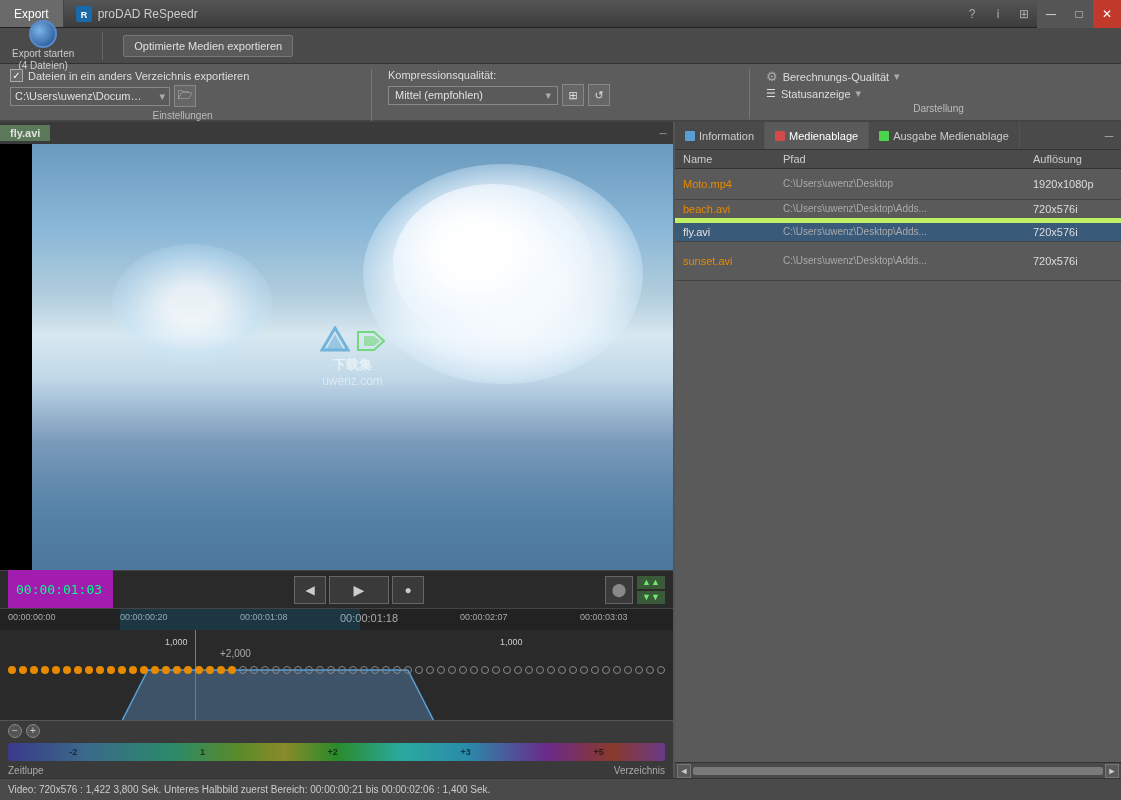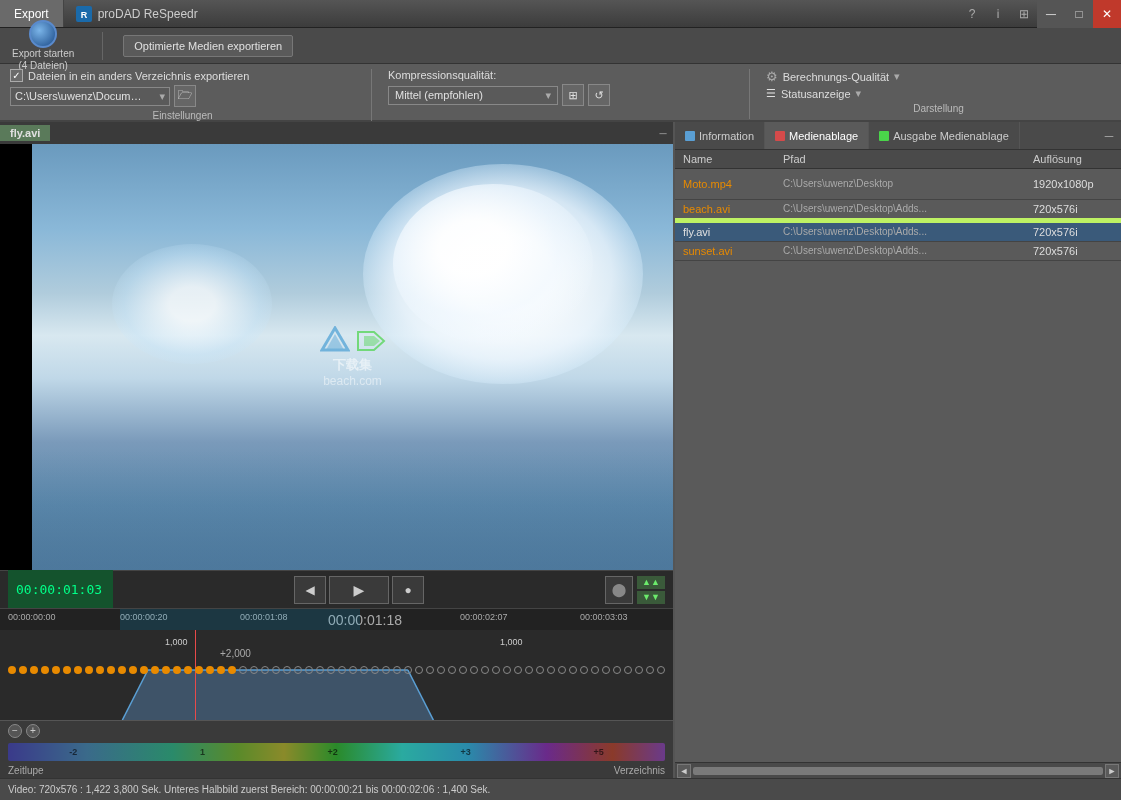--- a/index.html
+++ b/index.html
@@ -121,48 +121,48 @@
             <svg width="30" height="30" viewBox="0 0 30 30">
               <polygon points="15,2 28,24 2,24" fill="none" stroke="#4a9fd4" stroke-width="3"></polygon>
               <polygon points="15,8 24,24 6,24" fill="#4a9fd4" opacity="0.6"></polygon>
             </svg>
             <svg width="30" height="30" viewBox="0 0 30 30">
               <polygon points="2,6 18,6 28,15 18,24 2,24" fill="none" stroke="#4ad44a" stroke-width="2"></polygon>
               <polygon points="8,10 18,10 24,15 18,20 8,20" fill="#4ad44a" opacity="0.6"></polygon>
             </svg>
           </div>
           <div style="color:rgba(255,255,255,0.8);font-size:13px;font-weight:bold;">下载集</div>
-          <div style="color:rgba(255,255,255,0.7);font-size:12px;">beach.com</div>
+          <div style="color:rgba(255,255,255,0.7);font-size:12px;">uwenz.com</div>
         </div>
       </div>
     </div>
 
     <div style="background:#2a2a2a;padding:4px 8px;display:flex;align-items:center;gap:8px;height:38px;border-top:1px solid #444;">
-      <div style="background:#14532d;color:#00ff88;padding:19px 8px;font-family:monospace;font-size:13px;min-width:105px;">
+      <div style="background:#a21caf;color:#00ff88;padding:19px 8px;font-family:monospace;font-size:13px;min-width:105px;">
         <span>00:00:01:03</span>
       </div>
       <div style="flex:1;display:flex;align-items:center;justify-content:center;gap:3px;">
         <div style="width:32px;height:28px;background:#3a3a3a;border:1px solid #666;display:flex;align-items:center;justify-content:center;cursor:pointer;color:#ccc;font-size:12px;">◀</div>
         <div style="width:60px;height:28px;background:#3a3a3a;border:1px solid #666;display:flex;align-items:center;justify-content:center;cursor:pointer;color:#ccc;font-size:14px;">▶</div>
         <div style="width:32px;height:28px;background:#3a3a3a;border:1px solid #666;display:flex;align-items:center;justify-content:center;cursor:pointer;color:#ccc;font-size:12px;">●</div>
       </div>
       <div style="display:flex;gap:4px;align-items:center;">
         <div style="width:28px;height:28px;background:#3a3a3a;border:1px solid #666;display:flex;align-items:center;justify-content:center;cursor:pointer;color:#888;font-size:13px;">⬤</div>
         <div style="display:flex;flex-direction:column;gap:2px;">
           <div style="width:28px;height:13px;background:#3a5a3a;display:flex;align-items:center;justify-content:center;cursor:pointer;color:#6cec6c;font-size:9px;">▲▲</div>
           <div style="width:28px;height:13px;background:#3a5a3a;display:flex;align-items:center;justify-content:center;cursor:pointer;color:#6cec6c;font-size:9px;">▼▼</div>
         </div>
       </div>
     </div>
 
     <div style="height:22px;background:#222;position:relative;border-top:1px solid #444;overflow:hidden;">
       <div style="position:absolute;left:8px;top:3px;color:#aaa;font-size:9px;">00:00:00:00</div>
       <div style="position:absolute;left:120px;top:3px;color:#aaa;font-size:9px;">00:00:00:20</div>
       <div style="position:absolute;left:240px;top:3px;color:#aaa;font-size:9px;">00:00:01:08</div>
-      <div style="position:absolute;left:328px;top:3px;color:#aaa;font-size:14px;">00:00:01:18</div>
+      <div style="position:absolute;left:340px;top:3px;color:#aaa;font-size:11px;">00:00:01:18</div>
       <div style="position:absolute;left:460px;top:3px;color:#aaa;font-size:9px;">00:00:02:07</div>
       <div style="position:absolute;left:580px;top:3px;color:#aaa;font-size:9px;">00:00:03:03</div>
 
       <div style="position:absolute;left:120px;top:0;width:240px;height:100%;background:rgba(0,180,255,0.15);"></div>
     </div>
 
     <div style="height:90px;background:#2a2a2a;position:relative;overflow:hidden;cursor:crosshair;">
 
       <div style="position:absolute;top:4px;left:0;right:0;height:16px;display:flex;align-items:center;">
         <div style="position:absolute;left:165px;color:#ccc;font-size:9px;">1,000</div>
@@ -300,21 +300,21 @@
     <div style="display:grid;grid-template-columns:100px 1fr 80px;padding:3px 8px;font-size:11px;cursor:pointer;border-bottom:5px solid #bef264;">
       <span style="color:#e88a00;">beach.avi</span>
       <span style="color:#aaa;font-size:10px;">C:\Users\uwenz\Desktop\Adds...</span>
       <span style="color:#ddd;">720x576i</span>
     </div>
     <div style="display:grid;grid-template-columns:100px 1fr 80px;padding:3px 8px;font-size:11px;cursor:pointer;border-bottom:1px solid #444;background:#3a5a7a;">
       <span style="color:#e0e0e0;">fly.avi</span>
       <span style="color:#aaa;font-size:10px;">C:\Users\uwenz\Desktop\Adds...</span>
       <span style="color:#ddd;">720x576i</span>
     </div>
-    <div style="display:grid;grid-template-columns:100px 1fr 80px;padding:3px 8px;font-size:11px;cursor:pointer;border-bottom:1px solid #444;">
+    <div style="display:grid;grid-template-columns:100px 1fr 80px;padding:13px 8px;font-size:11px;cursor:pointer;border-bottom:1px solid #444;">
       <span style="color:#e88a00;">sunset.avi</span>
       <span style="color:#aaa;font-size:10px;">C:\Users\uwenz\Desktop\Adds...</span>
       <span style="color:#ddd;">720x576i</span>
     </div>
 
     <div style="flex:1;background:#5a5a5a;"></div>
 
     <div style="height:16px;background:#4a4a4a;border-top:1px solid #333;display:flex;align-items:center;padding:0 2px;">
       <div style="width:14px;height:14px;background:#5a5a5a;border:1px solid #777;display:flex;align-items:center;justify-content:center;font-size:9px;cursor:pointer;color:#ccc;">◄</div>
       <div style="flex:1;height:8px;background:#3a3a3a;margin:0 2px;border-radius:2px;position:relative;">

